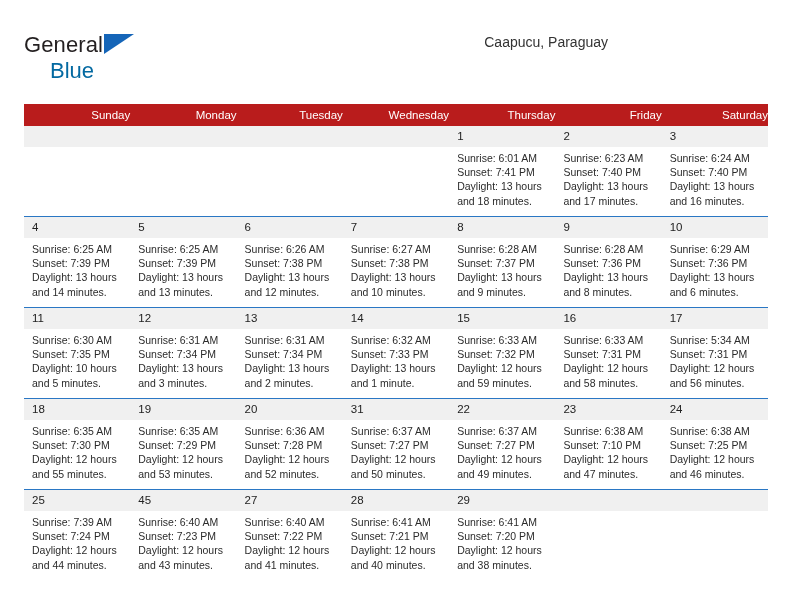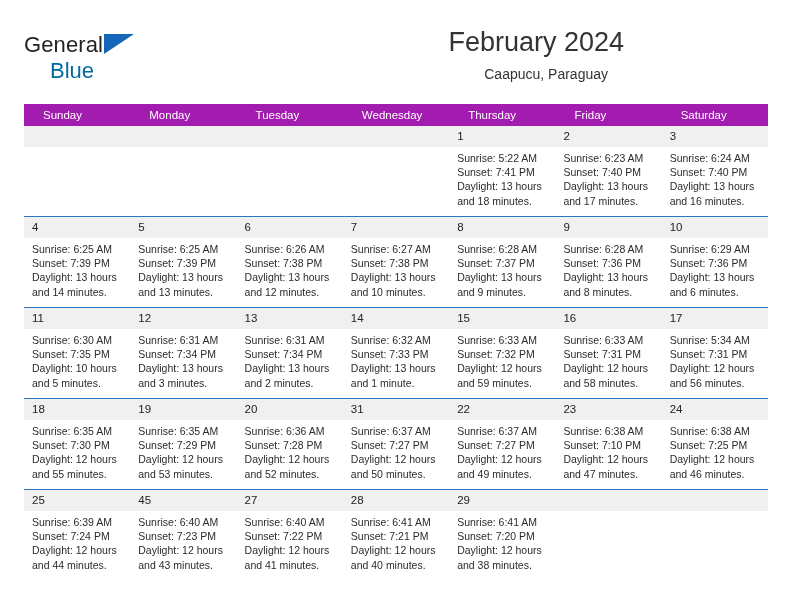--- a/index.html
+++ b/index.html
@@ -93,26 +93,26 @@
   
   .calendar {
     position: absolute;
     left: 24px;
     top: 104px;
     width: 744px;
     border-collapse: collapse;
     table-layout: fixed;
   }
   .calendar th {
-    background: #a21caf;
+    background: #b91c1c;
     color: #ffffff;
     font-size: 11.5px;
     font-weight: normal;
-    text-align: left;
-    padding: 5px 0 5px 19px;
+    text-align: right;
+    padding: 5px 0 5px 8px;
     height: 12px;
     border: none;
   }
   .calendar td {
     vertical-align: top;
     padding: 0;
     border: none;
     border-top: 1px solid #2a77c4;
     height: 90px;
     width: 106.28px;
@@ -158,21 +158,20 @@
   <div class="header">
 
     <div class="brand">
       <div class="brand-top">
         <span class="brand-general">General</span><span class="brand-triangle"></span>
       </div>
       <div class="brand-blue">Blue</div>
     </div>
 
     <div class="title-block">
-      <h1 class="cal-title">February 2024</h1>
       <h2 class="cal-subtitle">Caapucu, Paraguay</h2>
     </div>
 
   </div>
 
   <table class="calendar">
     <thead>
       <tr>
         <th>Sunday</th>
         <th>Monday</th>
@@ -193,21 +192,21 @@
           </td>
           <td class="blank">
             <div class="daynum empty">&nbsp;</div>
           </td>
           <td class="blank">
             <div class="daynum empty">&nbsp;</div>
           </td>
           <td>
             <div class="daynum">1</div>
             <div class="cell-body">
-              <div>Sunrise: 5:22 AM</div>
+              <div>Sunrise: 6:01 AM</div>
               <div>Sunset: 7:41 PM</div>
               <div class="wrapline">Daylight: 13 hours and 18 minutes.</div>
             </div>
           </td>
           <td>
             <div class="daynum">2</div>
             <div class="cell-body">
               <div>Sunrise: 6:23 AM</div>
               <div>Sunset: 7:40 PM</div>
               <div class="wrapline">Daylight: 13 hours and 17 minutes.</div>
@@ -393,21 +392,21 @@
               <div>Sunrise: 6:38 AM</div>
               <div>Sunset: 7:25 PM</div>
               <div class="wrapline">Daylight: 12 hours and 46 minutes.</div>
             </div>
           </td>
         </tr>
         <tr class="week-row">
           <td>
             <div class="daynum">25</div>
             <div class="cell-body">
-              <div>Sunrise: 6:39 AM</div>
+              <div>Sunrise: 7:39 AM</div>
               <div>Sunset: 7:24 PM</div>
               <div class="wrapline">Daylight: 12 hours and 44 minutes.</div>
             </div>
           </td>
           <td>
             <div class="daynum">45</div>
             <div class="cell-body">
               <div>Sunrise: 6:40 AM</div>
               <div>Sunset: 7:23 PM</div>
               <div class="wrapline">Daylight: 12 hours and 43 minutes.</div>

